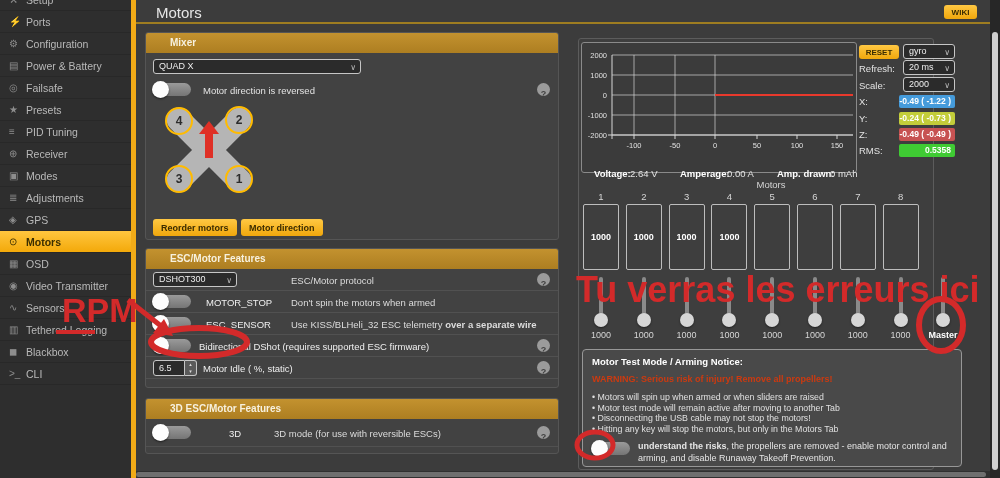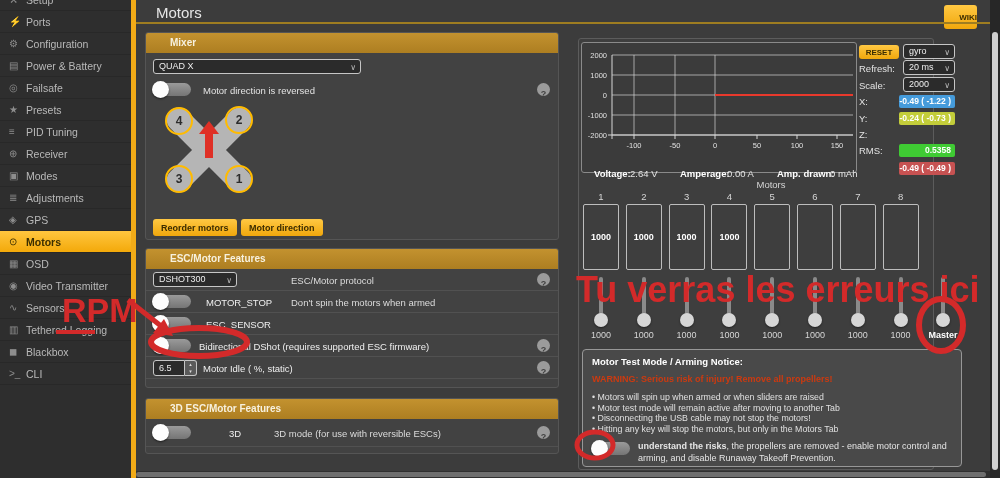--- a/index.html
+++ b/index.html
@@ -15,21 +15,21 @@
   .side-label { font-size:10.5px; color:#b9b9b9; white-space:nowrap; }
   .side-item.active { background:linear-gradient(#ffc63f,#f3a90a); width:136px; }
   .side-item.active .side-label { color:#3a2e00; font-weight:bold; }
   .side-item.active .side-icon { color:#3a2e00; }
   .accent-bar { position:absolute; left:131px; top:0; width:5px; height:478px; background:#f2ab17; }
 
   
   .page-title { position:absolute; left:156px; top:4px; font-size:15px; color:#e6e6e6; }
   .gold-rule { position:absolute; left:136px; top:22px; width:854px; height:2px; background:#9e7d21; }
   .btn-yellow { background:linear-gradient(#ffc843,#f0a70c); color:#3b2c00; font-weight:bold; border:none; border-radius:3px; font-size:9px; cursor:pointer; }
-  .wiki-btn { position:absolute; left:944px; top:5px; width:33px; height:24px; font-size:8px;text-align:right; }
+  .wiki-btn { position:absolute; left:944px; top:5px; width:33px; height:14px; font-size:8px; }
 
   
   .panel { position:absolute; left:145px; width:414px; background:#424242; border:1px solid #555; border-radius:3px; }
   .panel-header { height:20px; background:linear-gradient(#c3922f,#ad7e21); color:#f7f1df; font-size:10px; font-weight:bold; line-height:20px; padding-left:24px; border-radius:2px 2px 0 0; }
   .panel-body { position:relative; }
 
   .sel { position:absolute; background:#2b2b2b; border:1px solid #c6c6c6; border-radius:3px; color:#eee; font-size:9px; line-height:13px; padding:0 14px 0 5px; height:15px; cursor:pointer; }
   .sel .chev { position:absolute; right:4px; top:1px; font-size:8px; color:#bbb; }
 
   .toggle { position:absolute; width:38px; height:13px; border-radius:7px; background:linear-gradient(#9a9a9a,#757575); cursor:pointer; }
@@ -222,20 +222,21 @@
         <div class="help"></div>
       </div>
       <div class="feat-row">
         <div class="toggle"></div>
         <span class="row-name">MOTOR_STOP</span>
         <span class="row-desc">Don't spin the motors when armed</span>
       </div>
       <div class="feat-row">
         <div class="toggle"></div>
         <span class="row-name">ESC_SENSOR</span>
+        <span class="row-desc"><span>Use KISS/BLHeli_32 ESC telemetry </span><b>over a separate wire</b></span>
       </div>
       <div class="feat-row">
         <div class="toggle"></div>
         <span class="row-name" style="left:53px;">Bidirectional DShot (requires supported ESC firmware)</span>
         <div class="help"></div>
       </div>
       <div class="feat-row">
         <div class="num-input">6.5</div>
         <div class="spinner">▴<br>▾</div>
         <span class="row-name" style="left:57px;">Motor Idle ( %, static)</span>
@@ -310,21 +311,21 @@
     <span class="ctl-label" style="left:280px;top:41px;">Scale:</span>
     <div class="sel ctl-sel" style="top:38px;">
       <span>2000</span><span class="chev">∨</span>
     </div>
 
     <span class="ctl-label" style="left:280px;top:57px;">X:</span>
     <div class="badge" style="top: 56px; background: rgb(69, 155, 219);">-0.49 ( -1.22 )</div>
     <span class="ctl-label" style="left:280px;top:74px;">Y:</span>
     <div class="badge" style="top: 73px; background: rgb(195, 205, 58);">-0.24 ( -0.73 )</div>
     <span class="ctl-label" style="left:280px;top:90px;">Z:</span>
-    <div class="badge" style="top: 89px; background: rgb(199, 82, 82); margin-top: 34px;">-0.49 ( -0.49 )</div>
+    <div class="badge" style="top: 89px; background: rgb(199, 82, 82);">-0.49 ( -0.49 )</div>
     <span class="ctl-label" style="left:280px;top:106px;">RMS:</span>
     <div class="badge" style="top: 105px; background: rgb(63, 203, 51);">0.5358</div>
 
     <div class="mt-title">Motors</div>
     <div id="motor-cols">
         <div class="motor-col" style="left: 1px;">
           <div class="m-num">1</div>
           <div class="m-box"></div>
           <div class="m-box-val">1000</div>
           <div class="m-track"></div>

